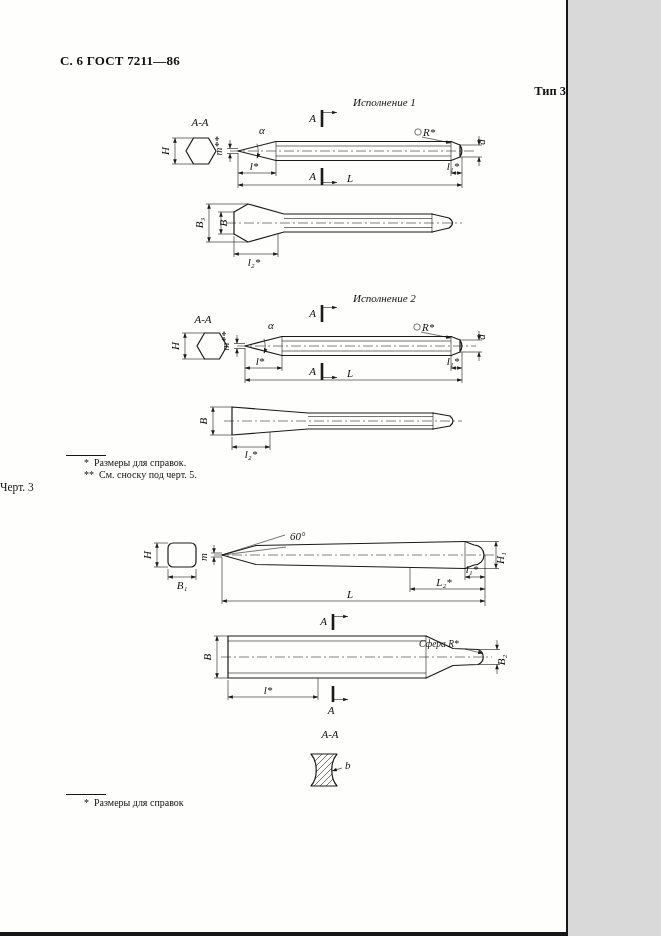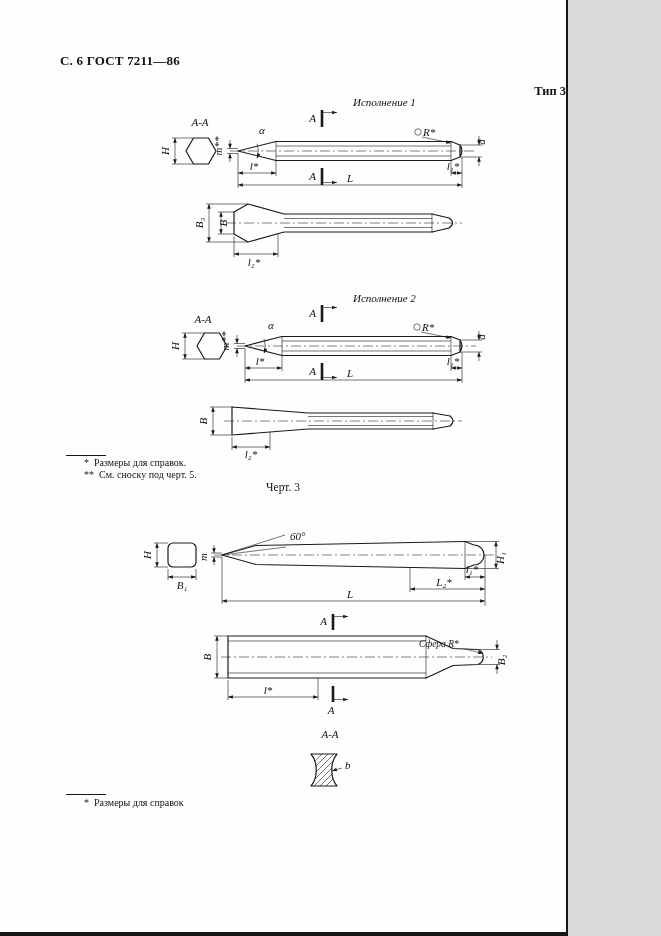--- a/index.html
+++ b/index.html
@@ -4,21 +4,21 @@
 <style>
   *{margin:0;padding:0;box-sizing:border-box}
   html,body{width:661px;height:936px}
   body{background:#d9d9d9}
   .page{position:relative;width:568px;height:936px;background:#fefefdff;background:#fefefd;
         font-family:"Liberation Serif",serif;color:#111;overflow:hidden;
         border-right:2px solid #161616;border-bottom:4px solid #161616}
   .hdr{position:absolute;left:60px;top:53px;font-weight:bold;font-size:13px;letter-spacing:.2px}
   .ttl{position:absolute;left:0;width:100%;text-align:right;font-weight:bold;font-size:12.5px}
   .t3{top:84px}.t4{top:512px}
-  .cap{position:absolute;left:0;width:100%;text-align:center;font-size:11.5px}
+  .cap{position:absolute;left:0;width:100%;text-align:left;font-size:11.5px}
   .c3{top:481px}.c4{top:810px}
   .rule{position:absolute;width:40px;height:0;border-top:1.2px solid #161616;left:66px}
   .r1{top:455px}.r2{top:794px}
   .fn{position:absolute;left:84px;font-size:10px;white-space:pre}
   .fn1{top:457px}.fn2{top:469px}.fn3{top:797px}
   svg{position:absolute;overflow:visible}
   svg text{font-family:"Liberation Serif",serif;font-style:italic;font-size:11px;fill:#111}
   svg text.sm{font-size:9.5px}
   .ol{stroke:#1a1a1a;stroke-width:1.2;fill:none;stroke-linejoin:round;stroke-linecap:round}
   .tl{stroke:#1a1a1a;stroke-width:.6;fill:none}

